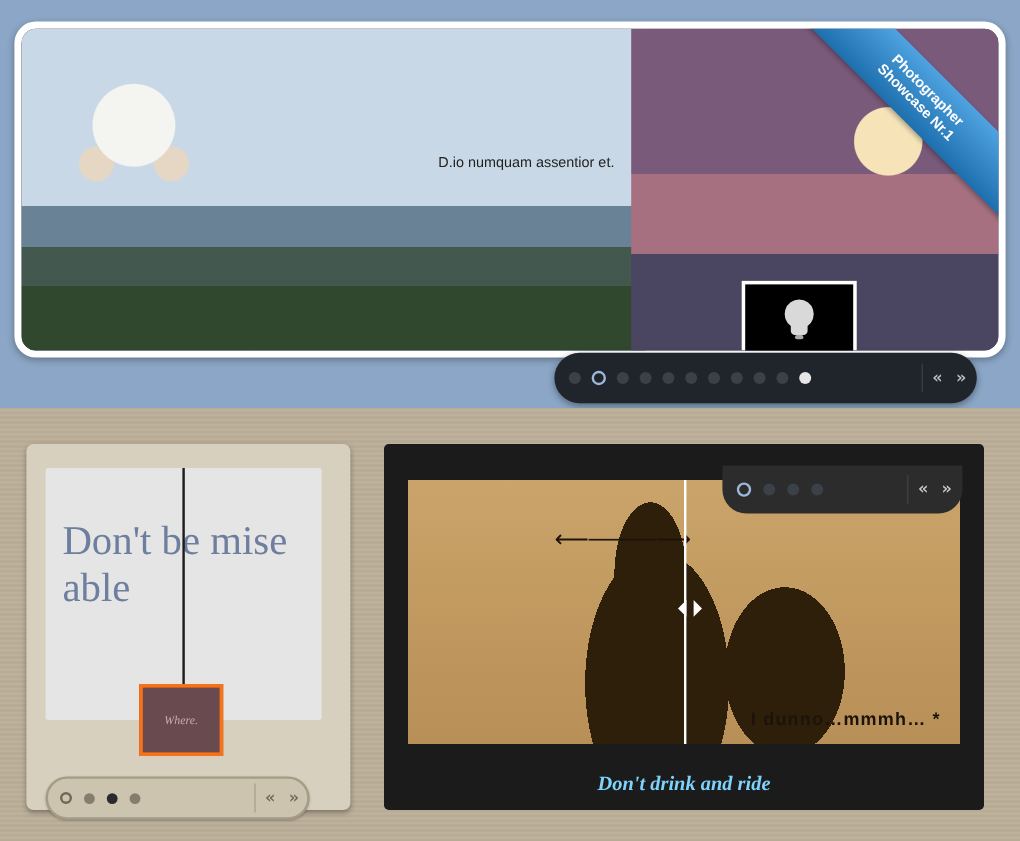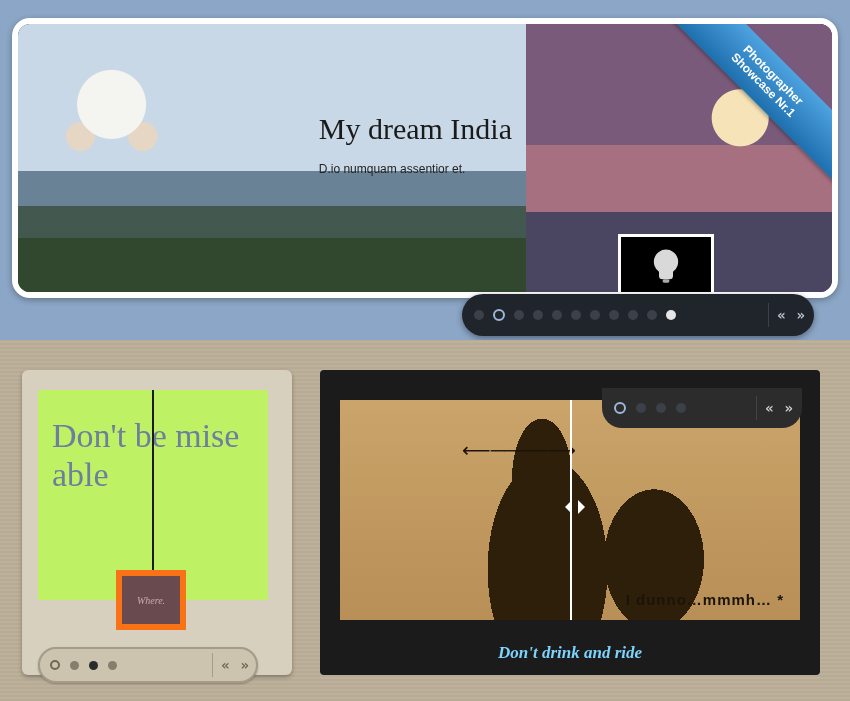--- a/index.html
+++ b/index.html
@@ -95,28 +95,28 @@
   }
 
   
   .card-left{
     position:absolute;left:22px;top:30px;width:270px;height:305px;
     background:#d8d0be;border-radius:6px;
     box-shadow:0 2px 4px rgba(0,0,0,.3);
   }
   .quote-box{
     position:absolute;left:16px;top:20px;width:230px;height:210px;
-    background:#bef264;border-radius:2px;
-    display:flex;align-items:flex-start;padding:26px 14px;
+    background:#e5e5e5;border-radius:2px;
+    display:flex;align-items:flex-start;padding:42px 14px;
   }
   .quote-text{font:300 34px/1.15 Georgia,serif;color:#6e7e9e;}
   .quote-divider{position:absolute;top:20px;left:130px;width:2px;height:240px;background:#1c1c1c;}
   .vcard{
     position:absolute;left:94px;top:200px;width:70px;height:60px;
-    background:#684a4f;border:6px solid #f97316;
+    background:#684a4f;border:3px solid #f97316;
     display:flex;align-items:center;justify-content:center;
     color:#caa;font:italic 10px Georgia,serif;
   }
   
   .nav-pill-tan{
     position:absolute;left:38px;bottom:18px;width:220px;height:36px;
     background:#cdc4b0;border:2px solid #a59c87;border-radius:20px;
     display:flex;align-items:center;padding:0 10px;
     box-shadow:0 1px 2px rgba(0,0,0,.25);
   }
@@ -175,21 +175,20 @@
 </style>
 </head>
 <body>
 
 <div class="panel-top">
   <div class="hero">
     <div class="hero-left"></div>
     <div class="hero-right"></div>
 
     <div class="hero-caption">
-      <div class="hero-title">My dream India</div>
       <div class="hero-sub">D.io numquam assentior et.</div>
     </div>
 
     <div class="ribbon">
       <span>
         <div>Photographer</div>
         <div>Showcase Nr.1</div>
       </span>
     </div>
 

